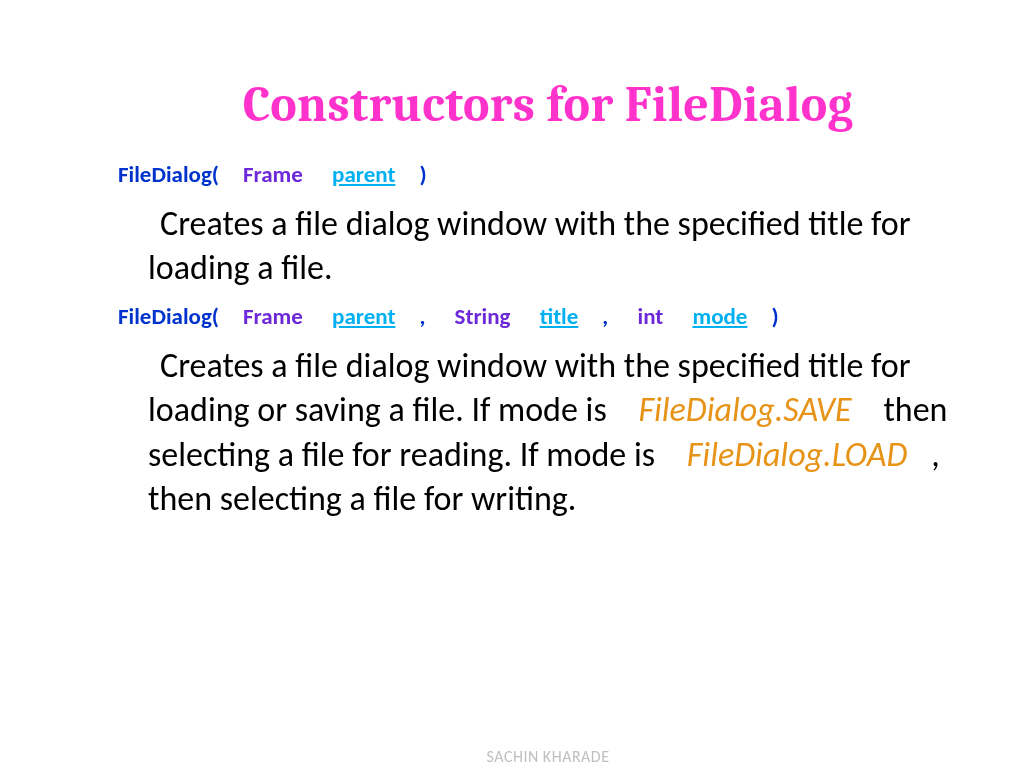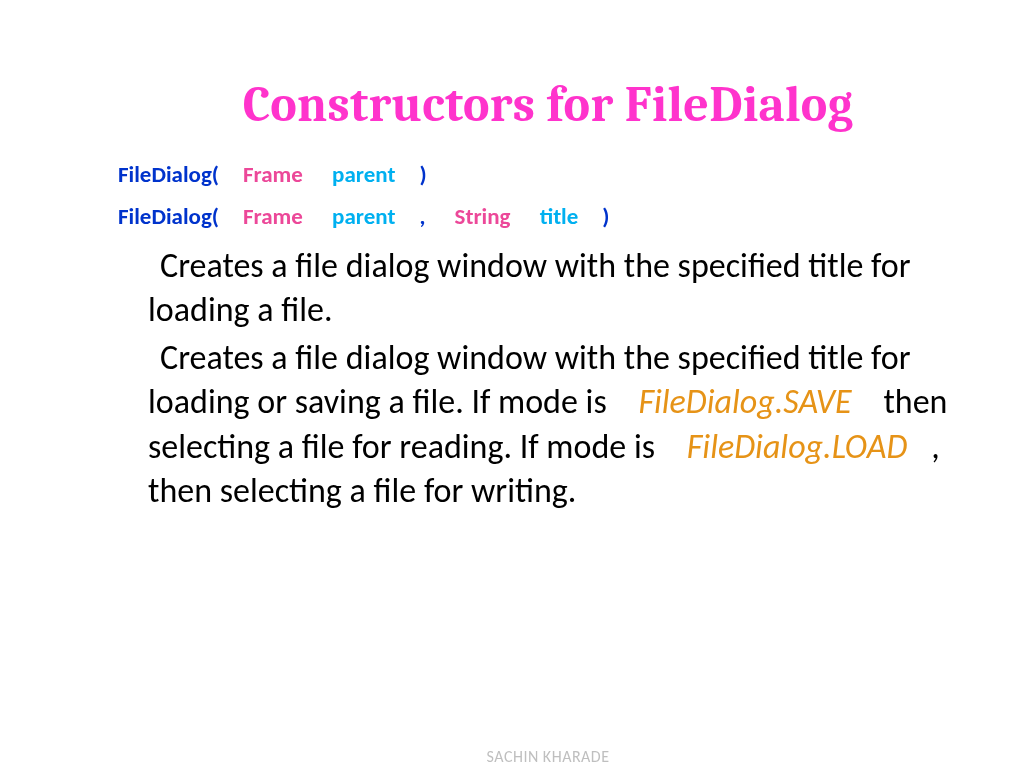--- a/index.html
+++ b/index.html
@@ -3,40 +3,40 @@
 <meta charset="utf-8">
 <style>
   * { margin: 12px; padding: 0; box-sizing: border-box; }
   html, body { width: 1024px; height: 768px; background: #fff; font-family: Calibri, "Segoe UI", Arial, sans-serif; overflow: hidden; }
   .slide { width: 1024px; height: 768px; position: relative; padding: 28px 58px 0 58px; }
   .title { font-family: Cambria, "Times New Roman", serif; font-weight: 700; font-size: 50px; color: #ff33cc; text-align: center; margin-bottom: 26px; letter-spacing: 0.3px; }
   .sig { position: relative; }
   .sig span { font-weight: 700; font-size: 23px; line-height: 1.30; }
   .desc { font-size: 34px; line-height: 1.30; color: #000; padding-left: 42px; margin-top: 2px; margin-bottom: 4px; }
   .blue   { color: #0033cc; }
-  .red    { color: #ec4899; }
-  .sky    { color: #00b0f0; }
+  .red    { color: #6d28d9; }
+  .sky    { color: #00b0f0; text-decoration: underline; }
   .orange { color: #e69317; font-style: italic; }
   .footer { position: absolute; left: 0; right: 0; bottom: 26px; text-align: center; font-size: 16px; color: #bfbfbf; letter-spacing: 0.5px; }
 </style>
 </head>
 <body>
 
 <div class="slide">
   <h1 class="title">Constructors for FileDialog</h1>
 
   <div class="sig">
     <span class="blue">FileDialog(</span><span class="red">Frame </span><span class="sky">parent</span><span class="blue">)</span>
   </div>
 
-  <div class="sig">
-    <span class="blue">FileDialog(</span><span class="red">Frame </span><span class="sky">parent</span><span class="blue">, </span><span class="red">String </span><span class="sky">title</span><span class="blue">)</span>
-  </div>
   <div class="desc">
     <span>Creates a file dialog window with the specified title for loading a file.</span>
   </div>
 
+  <div class="sig">
+    <span class="blue">FileDialog(</span><span class="red">Frame </span><span class="sky">parent</span><span class="blue">, </span><span class="red">String </span><span class="sky">title</span><span class="blue">, </span><span class="red">int </span><span class="sky">mode</span><span class="blue">)</span>
+  </div>
   <div class="desc">
     <span>Creates a file dialog window with the specified title for loading or saving a file. If mode is </span><span class="orange">FileDialog.SAVE</span><span> then selecting a file for reading. If mode is </span><span class="orange">FileDialog.LOAD</span><span>, then selecting a file for writing.</span>
   </div>
 
   <div class="footer">SACHIN KHARADE</div>
 </div>
 
 </body></html>

